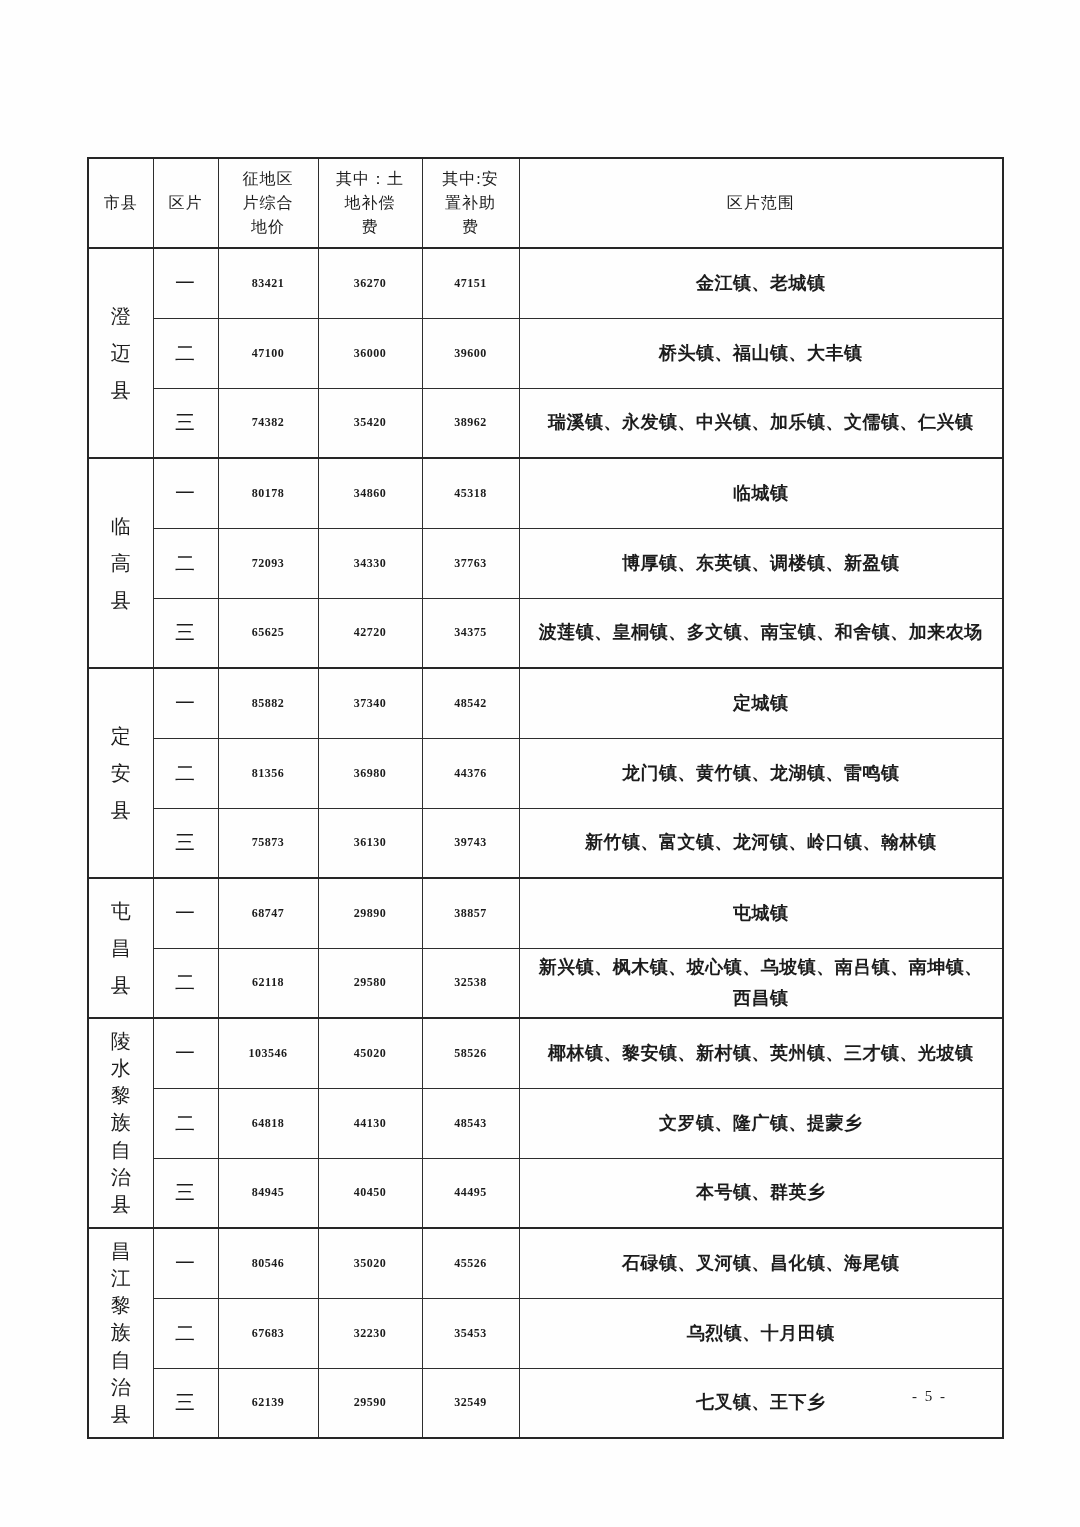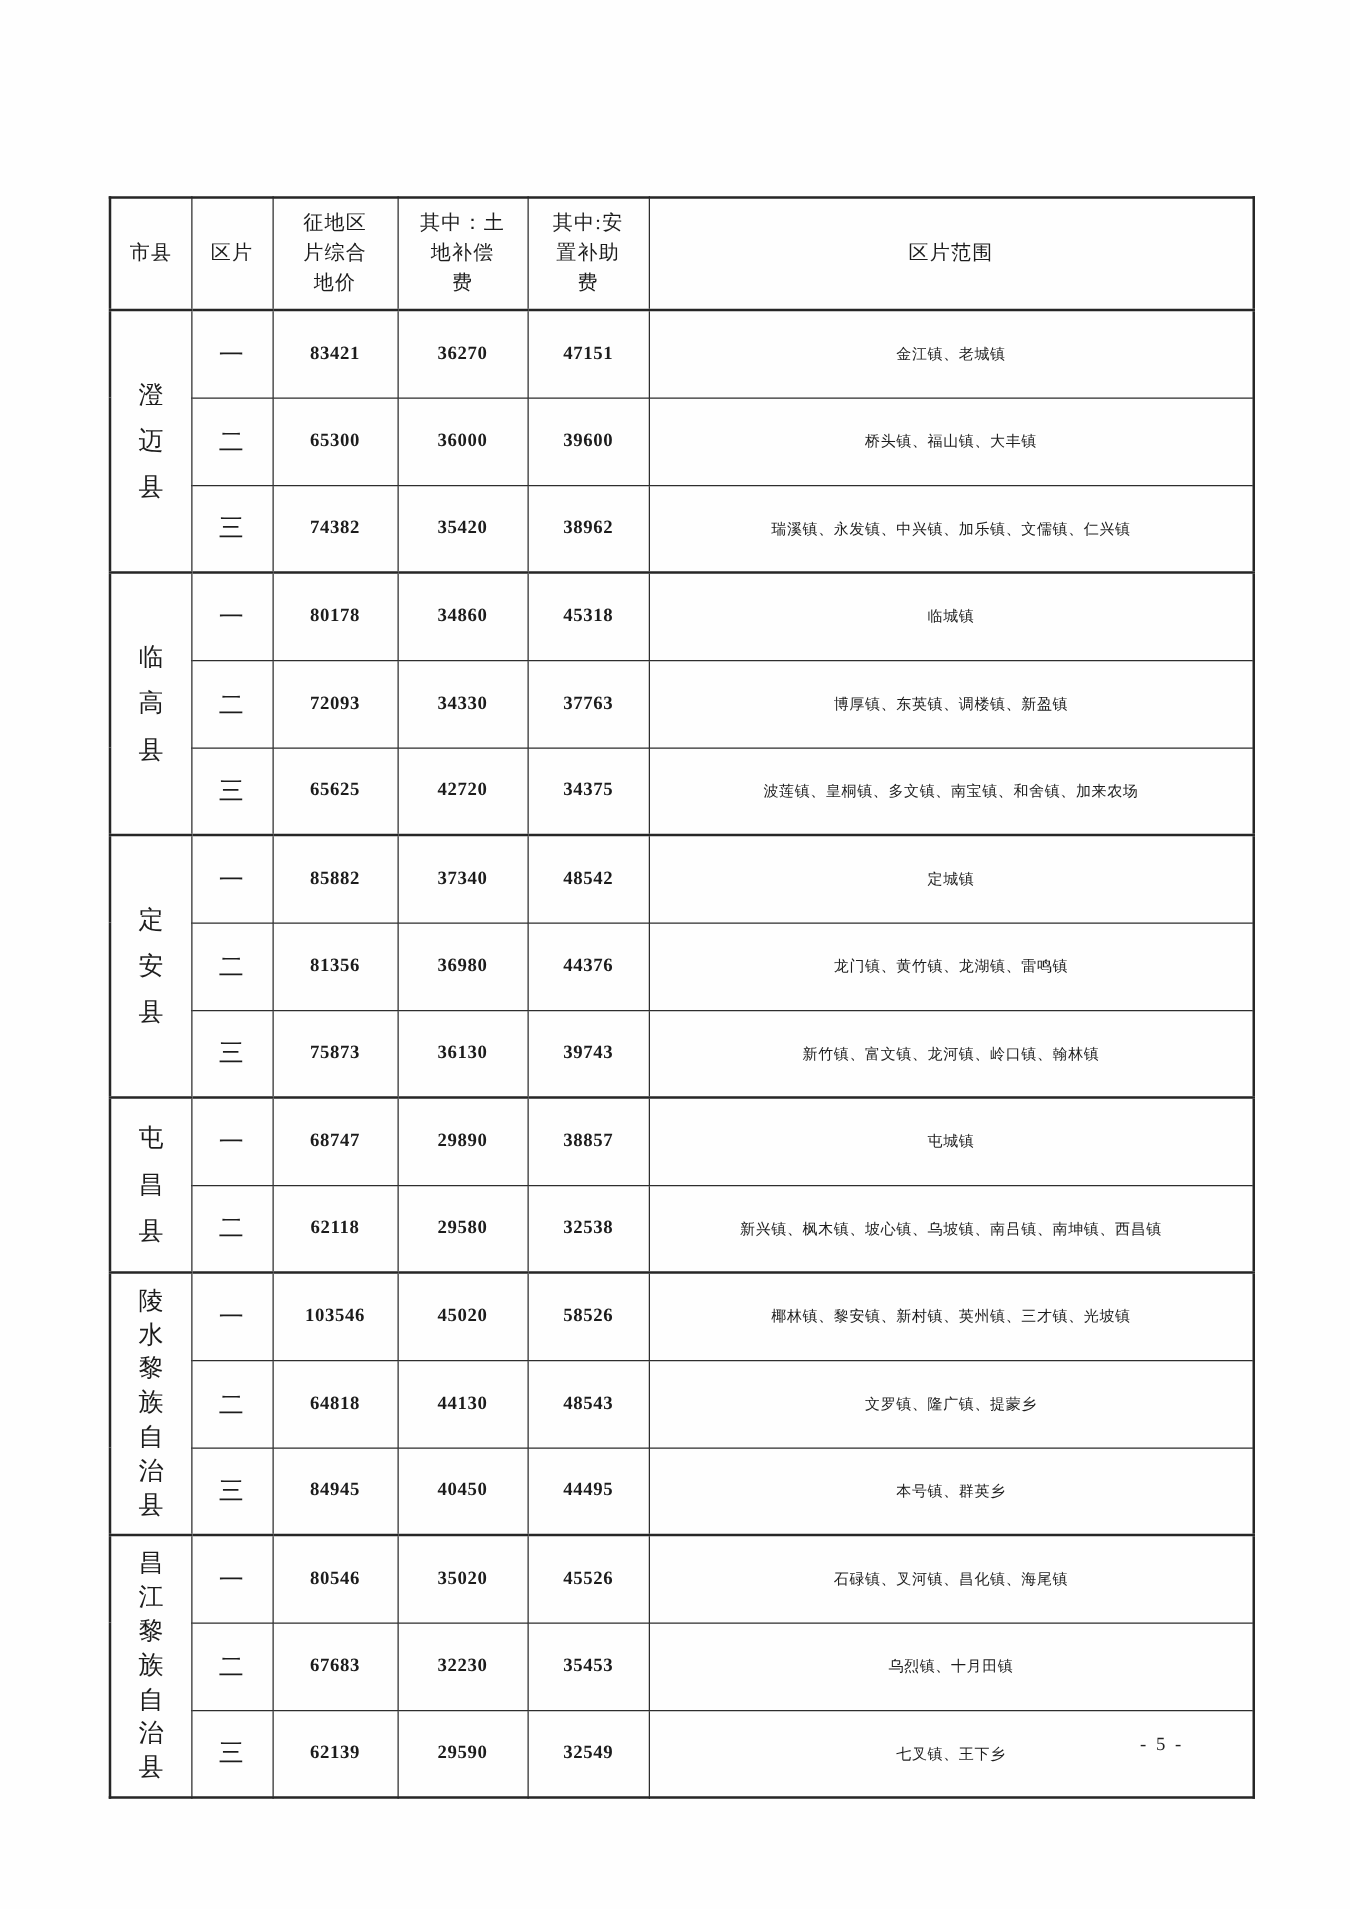--- a/index.html
+++ b/index.html
@@ -41,30 +41,31 @@
   .vtext {
     display:inline-block;
     width:24px;
     line-height:1.85;
     word-break:break-all;
     letter-spacing:0;
   }
   .compact .vtext { line-height:1.36;text-align:center; }
   td.zone { font-size:20px; letter-spacing:1px; }
   td.num {
-    font-size:15px;
+    font-size:12px;
     font-weight:700;
     letter-spacing:0.5px;
     font-family:"Liberation Serif","DejaVu Serif",serif;
   }
   td.range {
-    font-size:12px;
+    font-size:18px;
     line-height:1.7;
     letter-spacing:0.5px;
     padding:2px 16px;
+    font-weight:bold;
   }
   .page-number {
     position:absolute;
     top:1388px;
     right:133px;
     font-size:15px;
     letter-spacing:2px;
     color:#222;
     font-family:"Liberation Serif","DejaVu Serif",serif;
   }
@@ -103,21 +104,21 @@
         <tr class="section-start">
           <td class="county" rowspan="3"><span class="vtext">澄迈县</span></td>
           <td class="zone">一</td>
           <td class="num">83421</td>
           <td class="num">36270</td>
           <td class="num">47151</td>
           <td class="range">金江镇、老城镇</td>
         </tr>
         <tr>
           <td class="zone">二</td>
-          <td class="num">65300</td>
+          <td class="num">47100</td>
           <td class="num">36000</td>
           <td class="num">39600</td>
           <td class="range">桥头镇、福山镇、大丰镇</td>
         </tr>
         <tr>
           <td class="zone">三</td>
           <td class="num">74382</td>
           <td class="num">35420</td>
           <td class="num">38962</td>
           <td class="range">瑞溪镇、永发镇、中兴镇、加乐镇、文儒镇、仁兴镇</td>

